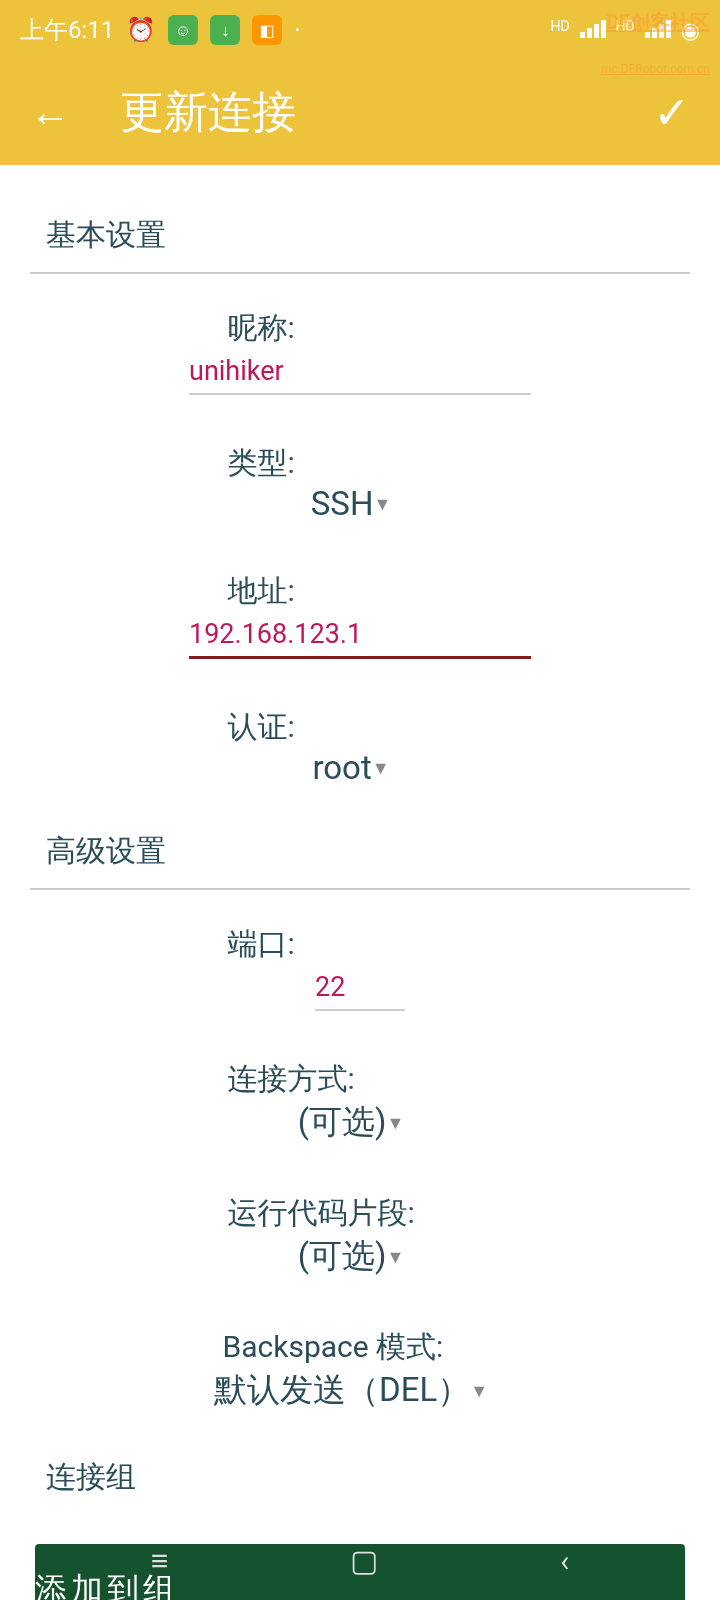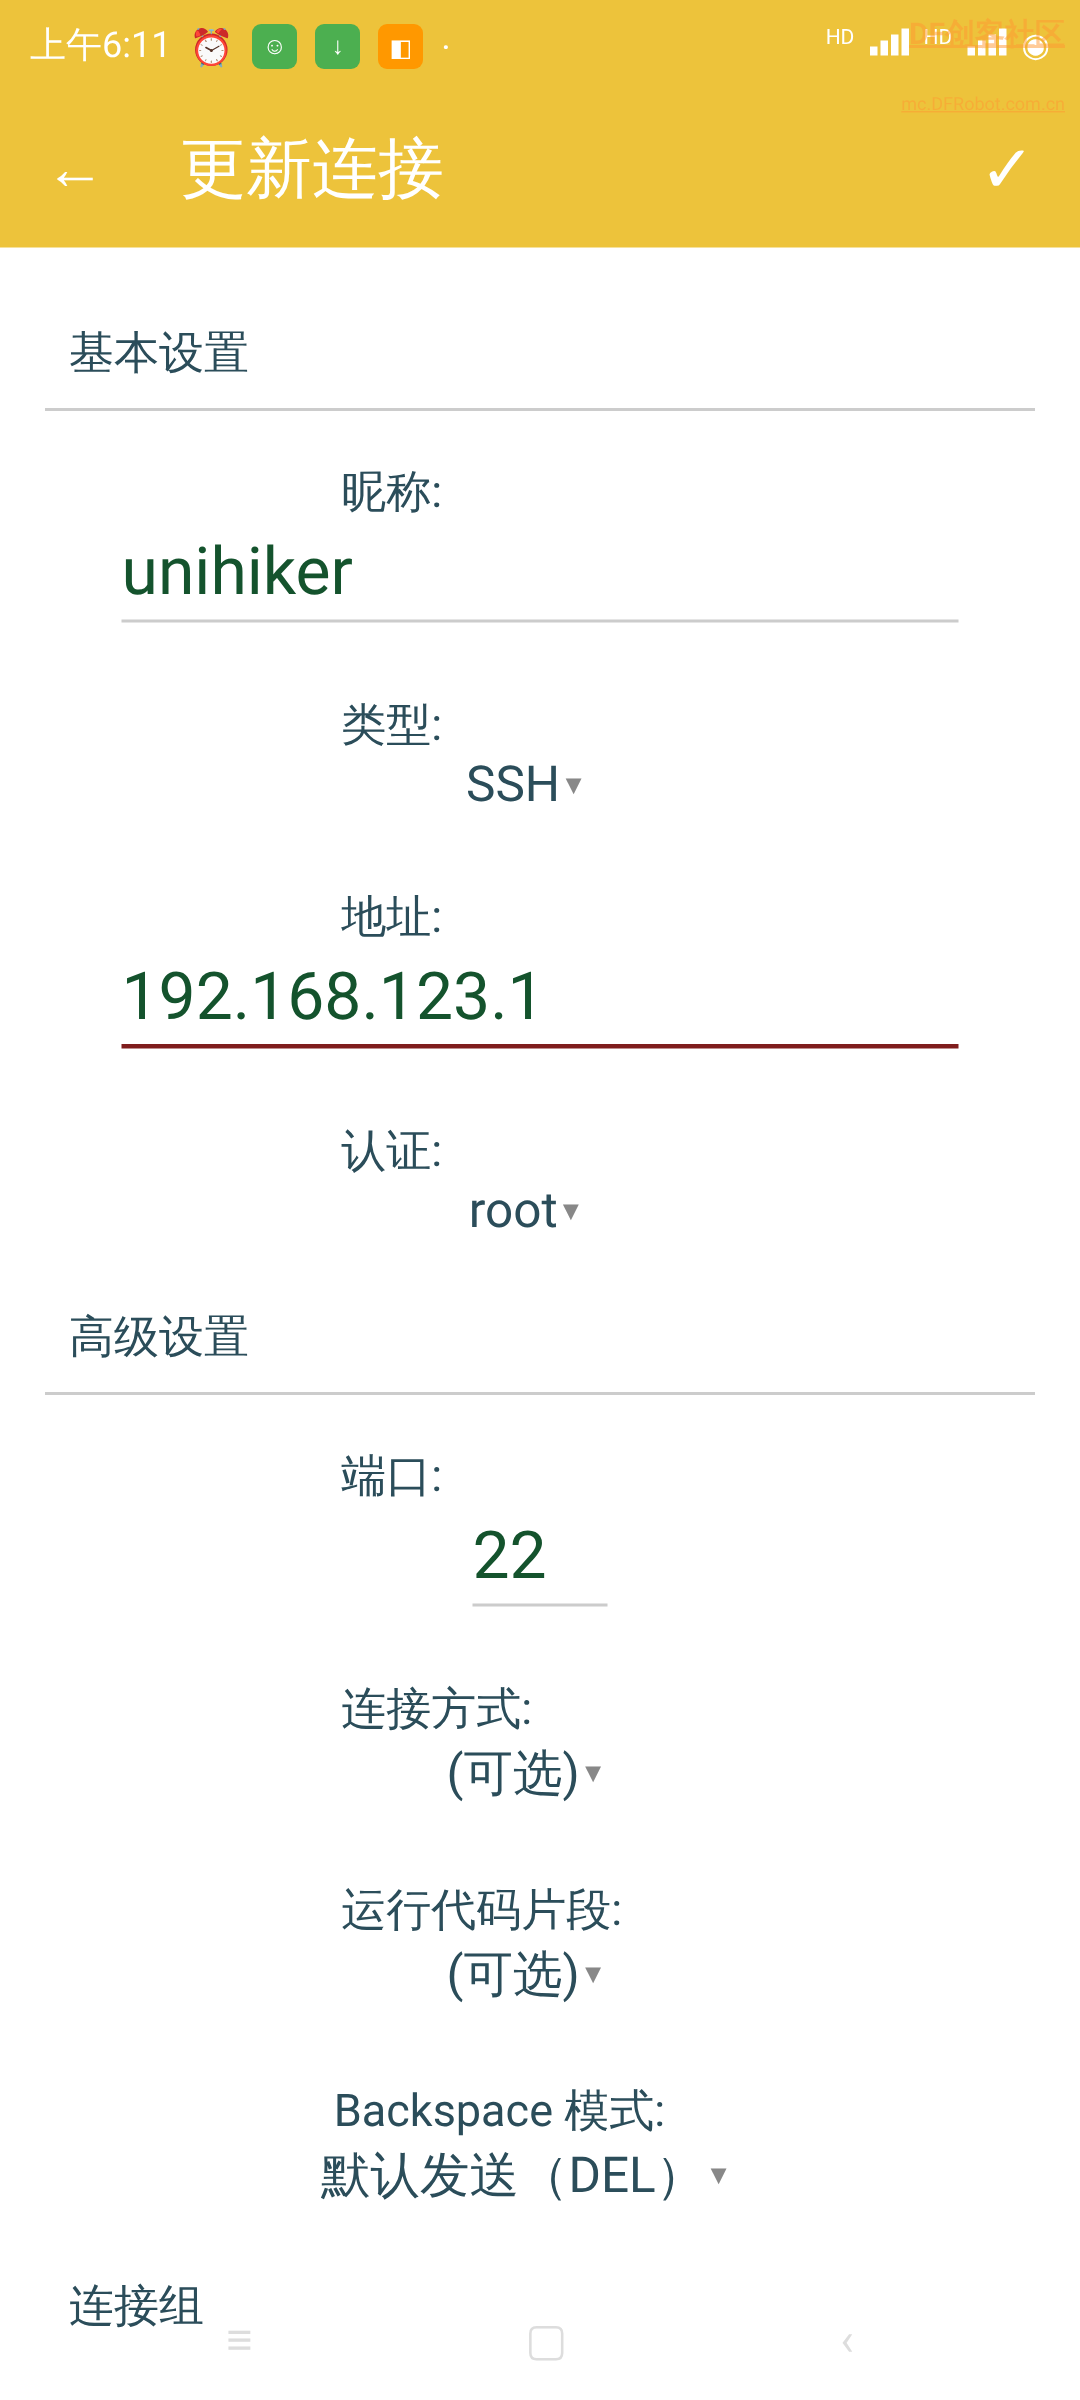--- a/index.html
+++ b/index.html
@@ -20,21 +20,21 @@
       background: #edc33b;
       display: flex;
       align-items: center;
       justify-content: space-between;
       padding: 0 20px;
       color: #ffffff;
       font-size: 24px;
     }
     .status-left {
       display: flex;
-      align-items: flex-end;
+      align-items: center;
       gap: 12px;
     }
     .status-icon-box {
       width: 30px;
       height: 30px;
       border-radius: 6px;
       display: flex;
       align-items: center;
       justify-content: center;
       font-size: 16px;
@@ -118,22 +118,22 @@
       flex: 1;
       font-size: 33px;
       color: #2b4d5a;
       display: flex;
       align-items: center;
       position: relative;
     }
     .form-input {
       border: none;
       border-bottom: 2px solid #ccc;
-      font-size: 44px;
-      color: #14532d;
+      font-size: 27px;
+      color: #be185d;
       width: 100%;
       padding: 6px 0;
       outline: none;
       font-family: inherit;
       background: transparent;
     }
     .form-input.focused {
       border-bottom: 3px solid #7f1d1d;
     }
     .form-select {

